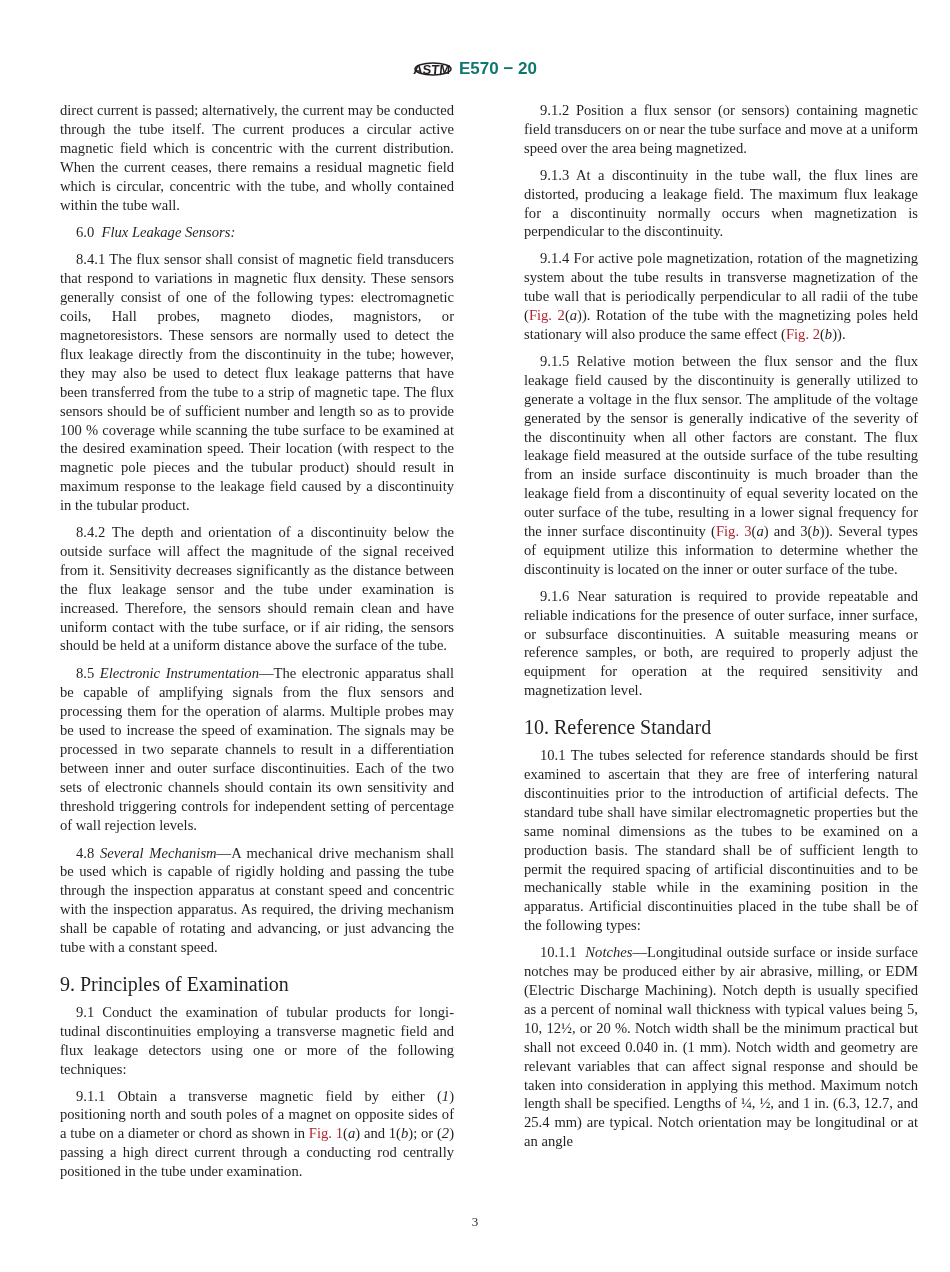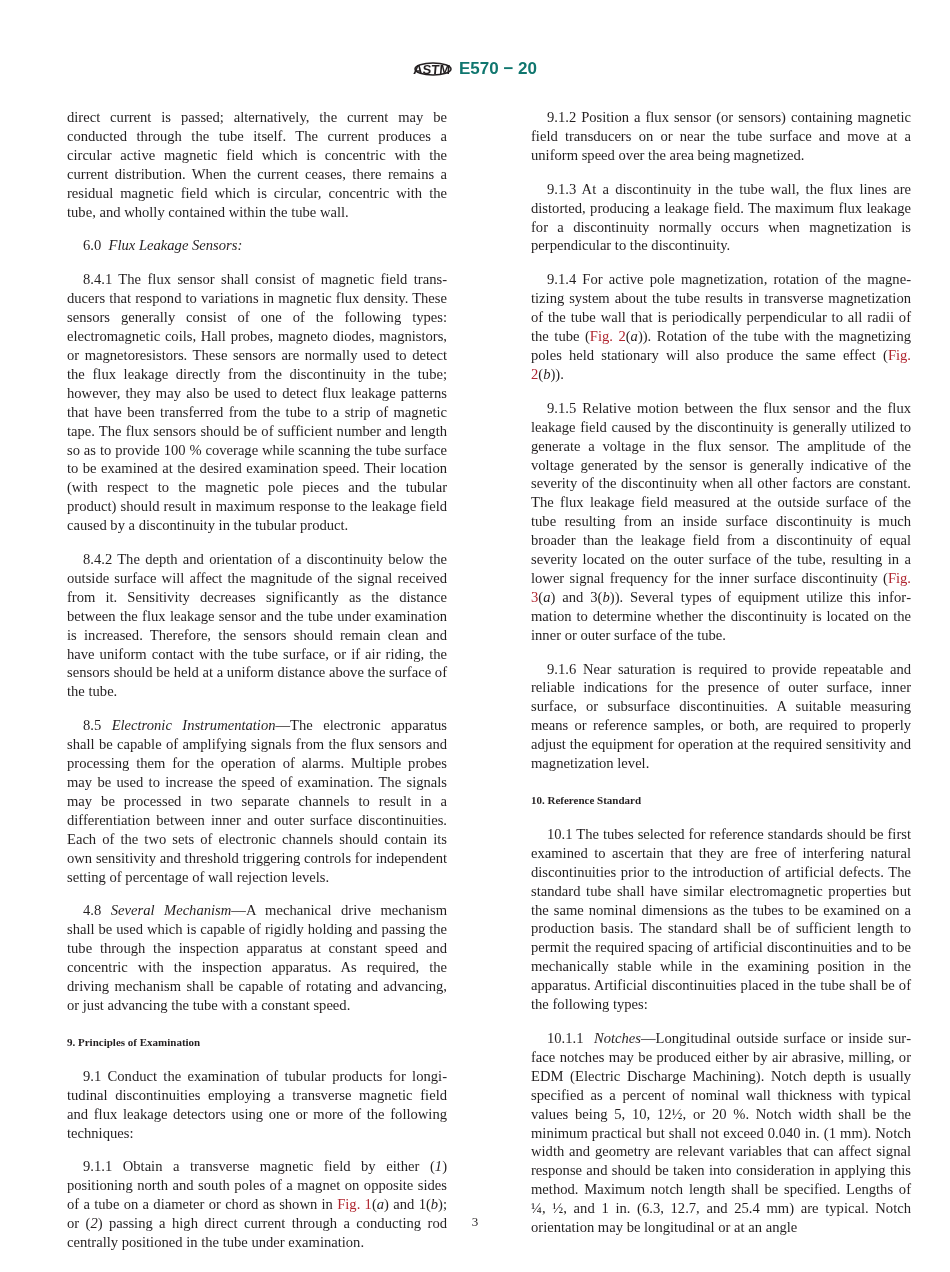--- a/index.html
+++ b/index.html
@@ -7,24 +7,24 @@
          font-family: "Liberation Serif", "DejaVu Serif", serif; color: #231f20; }
   .header { position: absolute; top: 54px; left: 0; width: 950px; height: 30px;
             display: flex; justify-content: center; align-items: center; gap: 6px; }
   .logo { width: 40px; height: 28px; }
   .designation { font-family: "Liberation Sans", "DejaVu Sans", sans-serif; font-weight: bold;
                  font-size: 17px; color: #0f766e; }
   .col { position: absolute; top: 93px; width: 410px; font-size: 14.6px; line-height: 18.9px;
          text-align: justify; hyphens: manual; }
   .col.left { left: 52px; }
   .col.right { left: 516px; }
-  p { margin: 15px; }
+  p { margin: 8px; }
   p.ind { text-indent: 16px; }
   .gap { margin-top: 9px; }
-  .sec-head { font-weight: bold; font-size: 11px; margin-top: 18px; margin-bottom: 9px; }
+  .sec-head { font-weight: normal; font-size: 20px; margin-top: 18px; margin-bottom: 9px; }
   em { }
   .link { color: #b0252f; }
   .pagenum { position: absolute; top: 1214px; left: 0; width: 950px; text-align: center;
              font-size: 13px; color: #231f20; }
 </style>
 </head>
 <body>
 
 <div class="header">
   <svg class="logo" viewBox="0 0 40 28">

